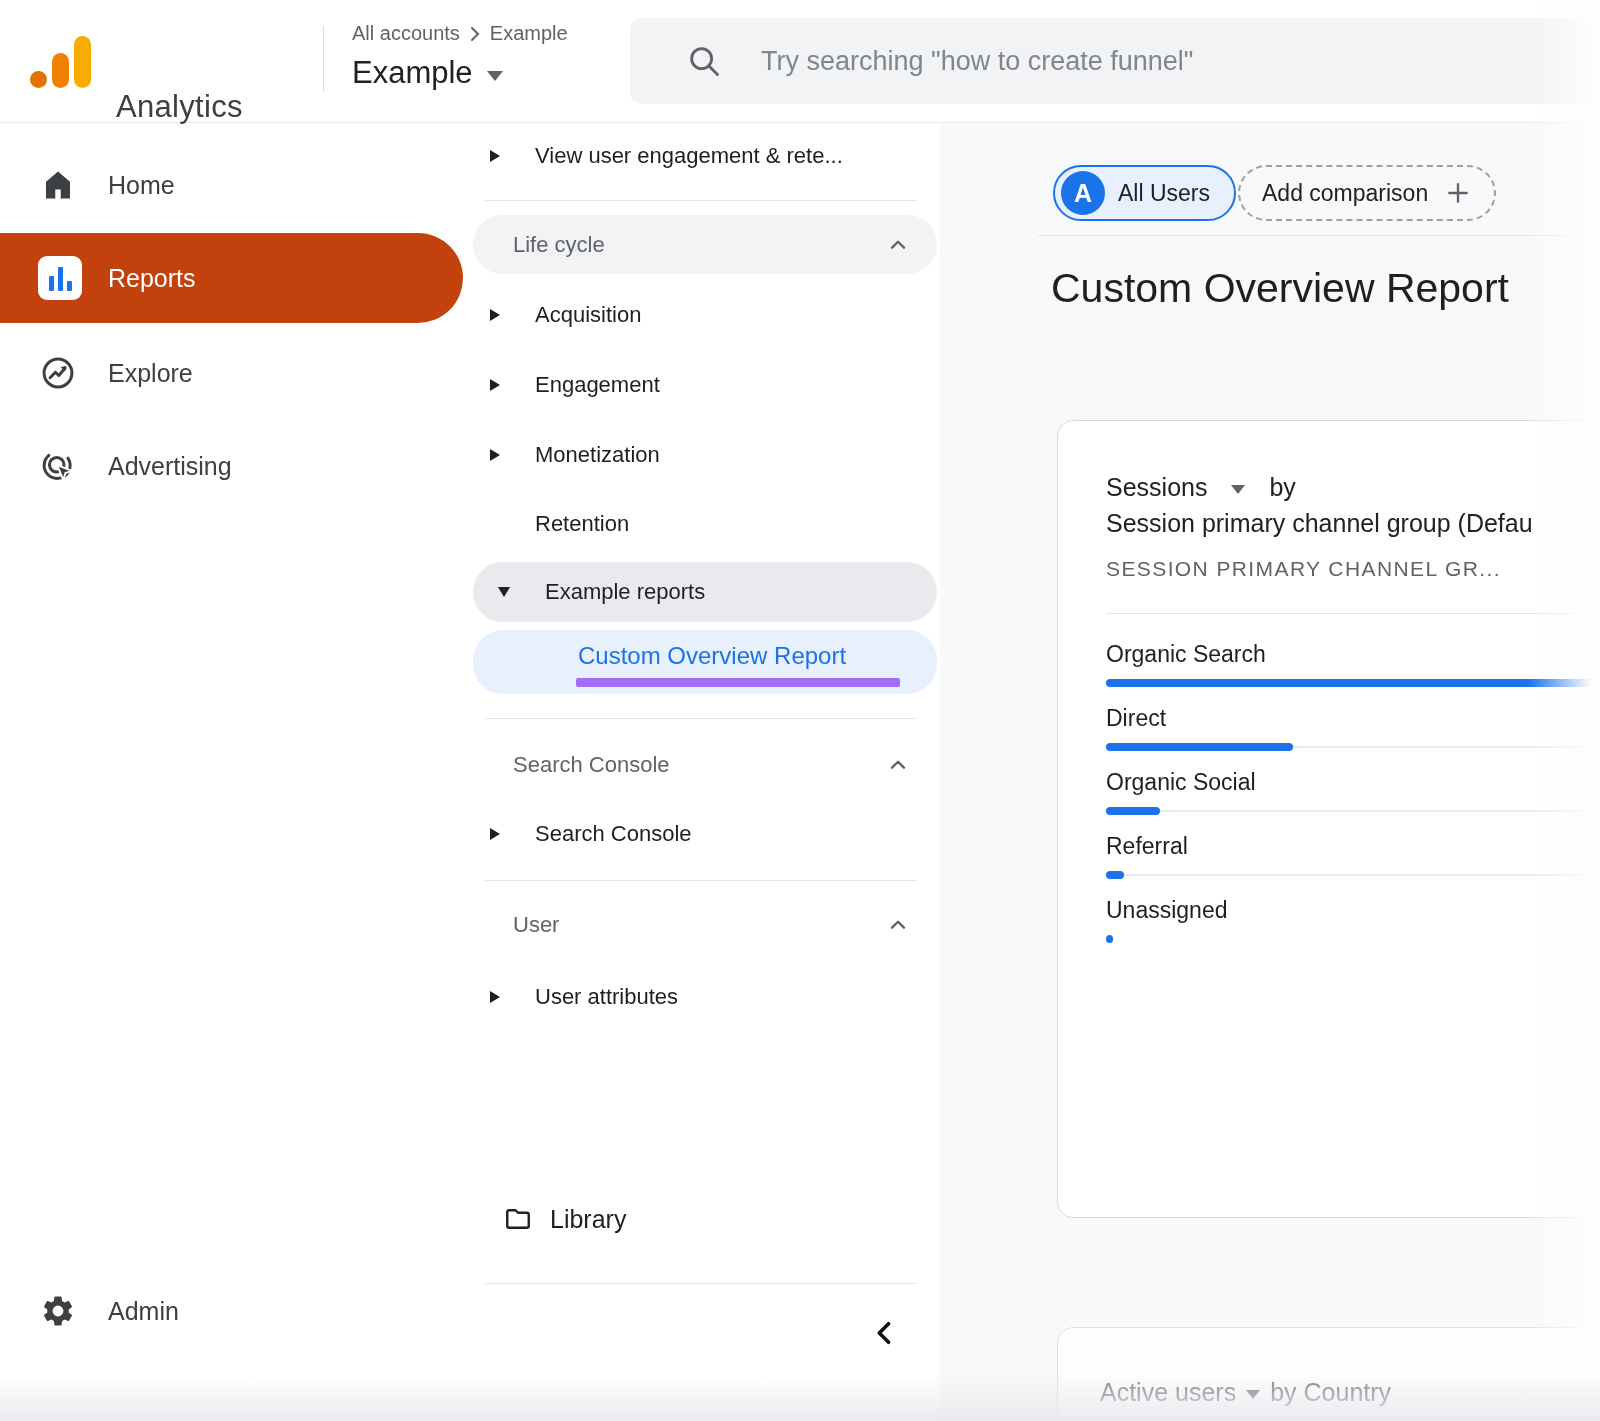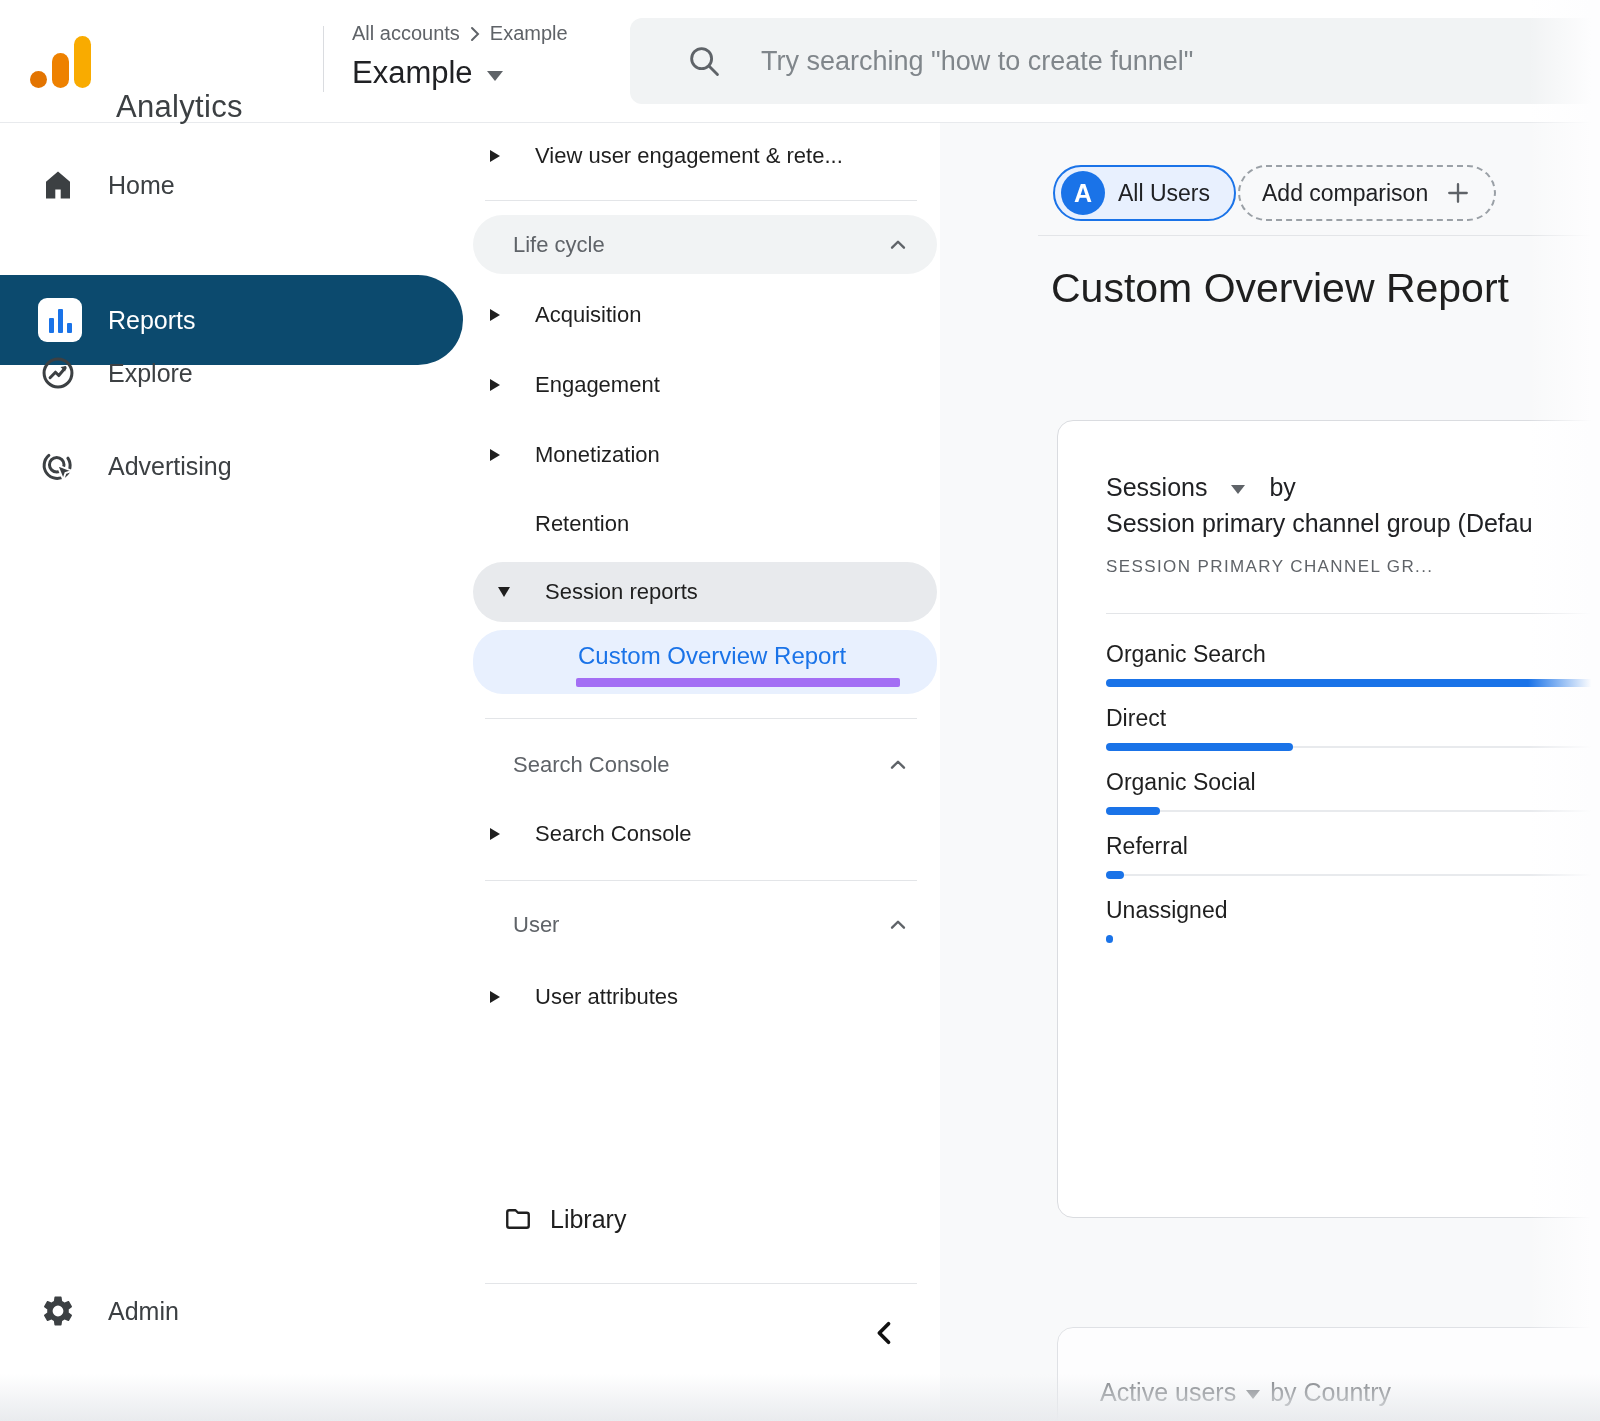--- a/index.html
+++ b/index.html
@@ -22,22 +22,22 @@
     border-radius:12px 0 0 12px; display:flex; align-items:center; padding-left:55px; gap:38px; }
   #searchbar input { border:none; outline:none; background:transparent; font-size:27px; width:780px;
     font-family:inherit; color:#202124; }
   #searchbar input::placeholder { color:#80868b; opacity:1; }
 
   
   #sidebar { position:absolute; left:0; top:123px; width:463px; height:1298px; background:#fff; }
   .side-item { position:absolute; left:0; width:463px; height:56px; display:flex; align-items:center; cursor:pointer; }
   .side-item .ic { position:absolute; left:38px; width:40px; height:40px; display:flex; align-items:center; justify-content:center; }
   .side-item .lb { position:absolute; left:108px; font-size:25px; color:#3c4043; font-weight:500; }
-  #side-reports { position:absolute; left:0; top:110px; width:463px; height:90px; background:#0c4a6e;
-    border-radius:0 45px 45px 0; display:flex; align-items:center; cursor:pointer;margin-top:42px; }
+  #side-reports { position:absolute; left:0; top:110px; width:463px; height:90px; background:#c2410c;
+    border-radius:0 45px 45px 0; display:flex; align-items:center; cursor:pointer; }
   #side-reports .icbox { position:absolute; left:38px; width:44px; height:44px; background:#fff; border-radius:9px;
     display:flex; align-items:flex-end; justify-content:center; gap:4px; padding-bottom:9px; }
   #side-reports .bar { width:5px; background:#1a73e8; border-radius:1px; }
   #side-reports .lb { position:absolute; left:108px; font-size:25px; color:#fff; font-weight:500; }
 
   
   #repnav { position:absolute; left:463px; top:123px; width:477px; height:1298px; background:#fff; }
   .nav-row { position:absolute; left:0; width:477px; height:38px; display:flex; align-items:center; cursor:pointer; }
   .nav-row .tri { position:absolute; left:27px; }
   .nav-row .txt { position:absolute; left:72px; font-size:22px; color:#1f1f1f; font-weight:500; white-space:nowrap;text-align:right; }
@@ -66,21 +66,21 @@
   #chip-add .lb { font-size:23px; font-weight:500; color:#202124; }
   #chips-div { position:absolute; left:98px; top:112px; width:562px; height:1px; background:#e3e5e8; }
   #page-title { position:absolute; left:111px; top:142px; font-size:41px; color:#1f1f1f; font-weight:400; white-space:nowrap; }
 
   .card { position:absolute; background:#fff; border:1px solid #dadce0; border-radius:16px; overflow:hidden; }
   #card1 { left:117px; top:297px; width:562px; height:798px; }
   #card1-head { position:absolute; left:48px; top:52px; }
   .ch-line { display:flex; align-items:center; gap:24px; font-size:25px; color:#202124; white-space:nowrap; }
   .sm-caret { width:0; height:0; border-left:7px solid transparent; border-right:7px solid transparent;
     border-top:9px solid #5f6368; margin-top:4px; }
-  #col-hdr { position:absolute; left:48px; top:136px; font-size:17px; font-weight:500; letter-spacing:1.4px;
+  #col-hdr { position:absolute; left:48px; top:136px; font-size:21px; font-weight:500; letter-spacing:1.4px;
     color:#5f6368; white-space:nowrap; }
   #card1-div { position:absolute; left:48px; top:192px; right:0; height:1px; background:#e3e5e8; }
   #bars { position:absolute; left:48px; top:214px; right:0; }
   .brow { position:relative; height:64px; }
   .brow .blabel { position:absolute; left:0; top:6px; font-size:23px; font-weight:500; color:#1f1f1f; white-space:nowrap; }
   .brow .track { position:absolute; left:0; right:0; top:47px; height:2px; background:#e8eaed; }
   .brow .bar { position:absolute; left:0; top:44px; height:8px; border-radius:4px; background:#1a73e8; }
 
   #card2 { left:117px; top:1204px; width:562px; height:230px; opacity:.8; }
   #card2-head { position:absolute; left:42px; top:50px; display:flex; align-items:center; gap:10px;
@@ -205,21 +205,21 @@
   <div class="nav-row" style="top:313px;">
     <span class="tri tri-r"></span>
     <span class="txt">Monetization</span>
   </div>
   <div class="nav-row" style="top:382px;">
     <span class="txt">Retention</span>
   </div>
 
   <div class="sec-pill" style="top:439px; height:60px; background:#e8eaed;">
     <span class="tri-d" style="position:absolute; left:25px;"></span>
-    <span class="txt" style="left:72px; color:#1f1f1f;">Session reports</span>
+    <span class="txt" style="left:72px; color:#1f1f1f;">Example reports</span>
   </div>
 
   <div id="active-pill">
     <span id="active-link">Custom Overview Report</span>
     <span id="active-underline"></span>
   </div>
 
   <div class="nav-div" style="top:595px;"></div>
 
   <div class="sec-plain" style="top:622px; height:40px;">

